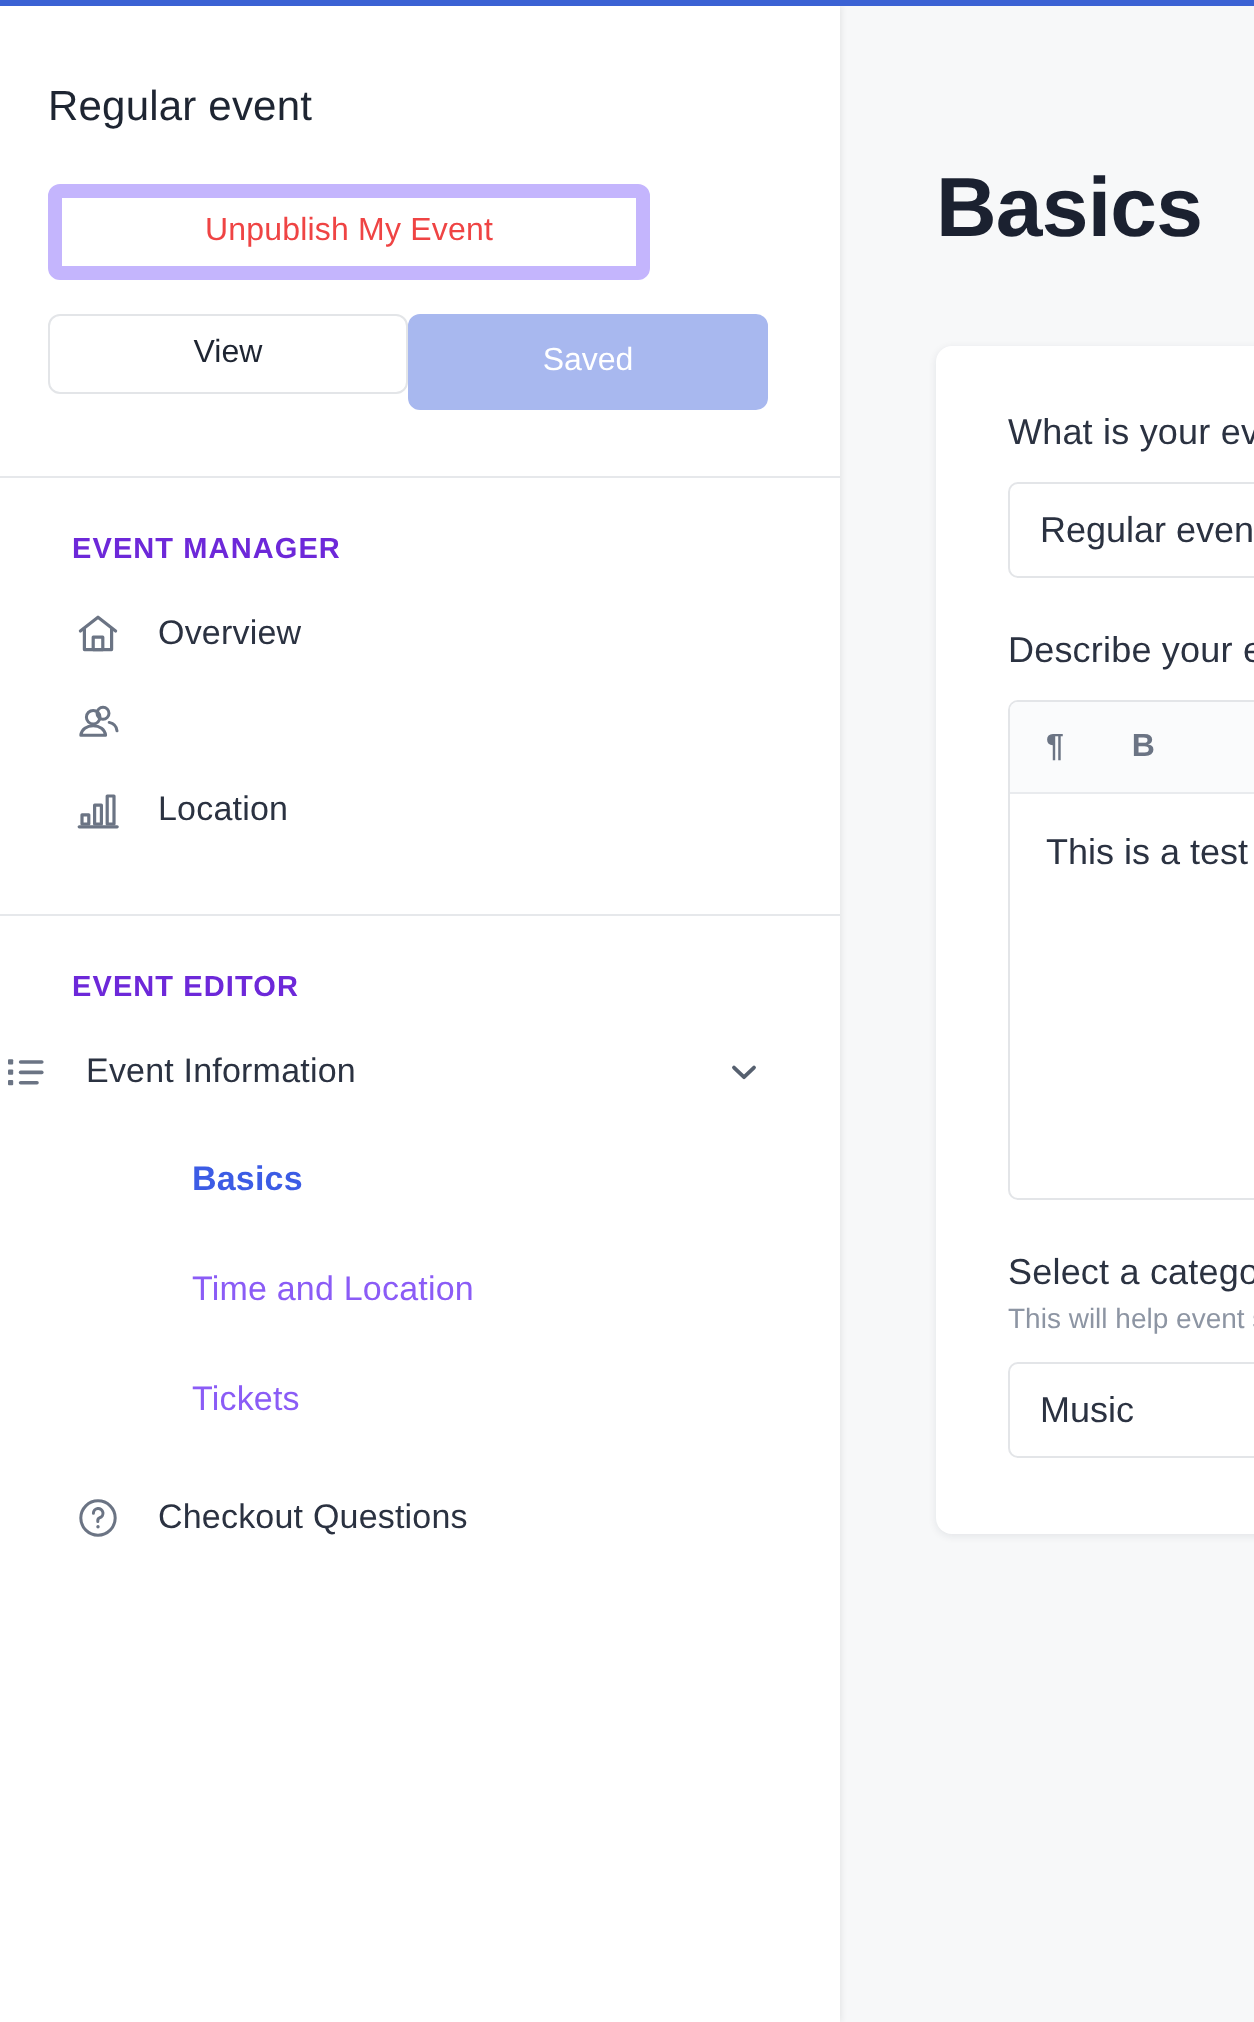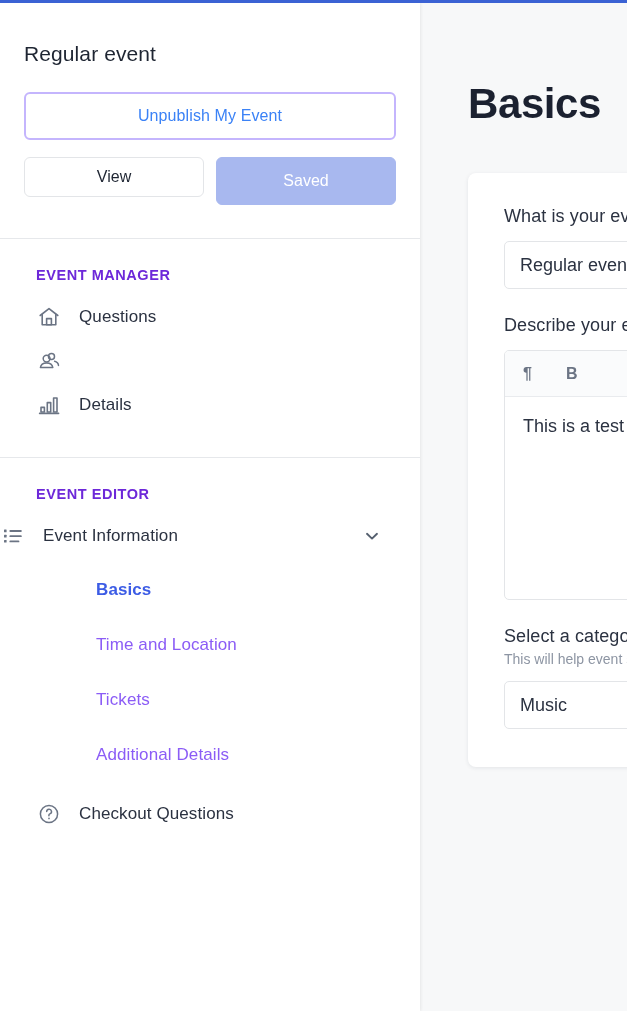--- a/index.html
+++ b/index.html
@@ -65,44 +65,44 @@
     justify-content: center;
     border-radius: 6px;
     font-size: 16px;
     font-family: "Liberation Sans", sans-serif;
     cursor: pointer;
     background: #ffffff;
     user-select: none;
   }
 
   .btn-unpublish {
-    width: 372px;
+    width: 301px;
     height: 48px;
-    border: 2px solid #c4b5fd;
-    color: #3b82f6;
+    border: 7px solid #c4b5fd;
+    color: #ef4444;
     letter-spacing: 0.1px;
   }
 
   .btn-row {
     display: flex;
     gap: 0;
     margin-top: 17px;
   }
 
   .btn-view {
     width: 180px;
     height: 40px;
     border: 1px solid #e3e5e8;
     color: #1e2532;
   }
 
   .btn-saved {
     width: 180px;
     height: 48px;
-    margin-left: 12px;
+    margin-left: 0;
     border: 1px solid #a8b8ef;
     background: #a8b8ef;
     color: #ffffff;
   }
 
   .divider {
     margin-top: 33px;
     height: 1px;
     background: #e6e8eb;
     width: 420px;
@@ -311,21 +311,21 @@
     <nav class="nav-list">
 
       <div class="nav-item">
         <span class="nav-icon">
           <svg width="24" height="24" viewBox="0 0 24 24" fill="none" stroke="currentColor" stroke-width="1.6" stroke-linecap="round" stroke-linejoin="round">
             <path d="M3.2 10.5 12 3.6l8.8 6.9"></path>
             <path d="M5.2 9.6v10.2h13.6V9.6"></path>
             <rect x="9.6" y="13.6" width="4.8" height="6.2"></rect>
           </svg>
         </span>
-        <span class="nav-label">Questions</span>
+        <span class="nav-label">Overview</span>
       </div>
 
       <div class="nav-item">
         <span class="nav-icon">
           <svg width="24" height="24" viewBox="0 0 24 24" fill="none" stroke="currentColor" stroke-width="1.5" stroke-linecap="round" stroke-linejoin="round">
             <circle cx="14.5" cy="7.6" r="3"></circle>
             <path d="M17.6 12.2c2.3.5 3.7 2 3.9 4.2"></path>
             <circle cx="9.6" cy="9.6" r="3.4"></circle>
             <path d="M3.4 18.6c.4-2.9 3-4.7 6.2-4.7s5.8 1.8 6.2 4.7z"></path>
           </svg>
@@ -334,21 +334,21 @@
 
       <div class="nav-item">
         <span class="nav-icon">
           <svg width="24" height="24" viewBox="0 0 24 24" fill="none" stroke="currentColor" stroke-width="1.6" stroke-linejoin="round">
             <rect x="4" y="14.4" width="3.4" height="4.6"></rect>
             <rect x="10.3" y="9.6" width="3.4" height="9.4"></rect>
             <rect x="16.6" y="5" width="3.4" height="14"></rect>
             <path d="M2.6 20.4h19" stroke-linecap="round"></path>
           </svg>
         </span>
-        <span class="nav-label">Details</span>
+        <span class="nav-label">Location</span>
       </div>
 
     </nav>
 
     <div class="divider" style="margin-top:30px"></div>
 
     <div class="section-label">EVENT EDITOR</div>
 
     <nav class="nav-list">
 
@@ -368,21 +368,20 @@
           <svg width="20" height="20" viewBox="0 0 20 20" fill="none" stroke="currentColor" stroke-width="1.9" stroke-linecap="round" stroke-linejoin="round">
             <path d="M5 7.8 10 12.6l5-4.8"></path>
           </svg>
         </span>
       </div>
 
       <div class="sub-list">
         <a class="sub-item active">Basics</a>
         <a class="sub-item">Time and Location</a>
         <a class="sub-item">Tickets</a>
-        <a class="sub-item">Additional Details</a>
       </div>
 
       <div class="nav-item" style="margin-top:10px">
         <span class="nav-icon">
           <svg width="24" height="24" viewBox="0 0 24 24" fill="none" stroke="currentColor" stroke-width="1.5" stroke-linecap="round" stroke-linejoin="round">
             <circle cx="12" cy="12" r="8.6"></circle>
             <path d="M9.7 9.6a2.4 2.4 0 1 1 3.1 2.3c-.6.2-.9.7-.9 1.3v.5"></path>
             <circle cx="12" cy="16.4" r="0.85" fill="currentColor" stroke="none"></circle>
           </svg>
         </span>

